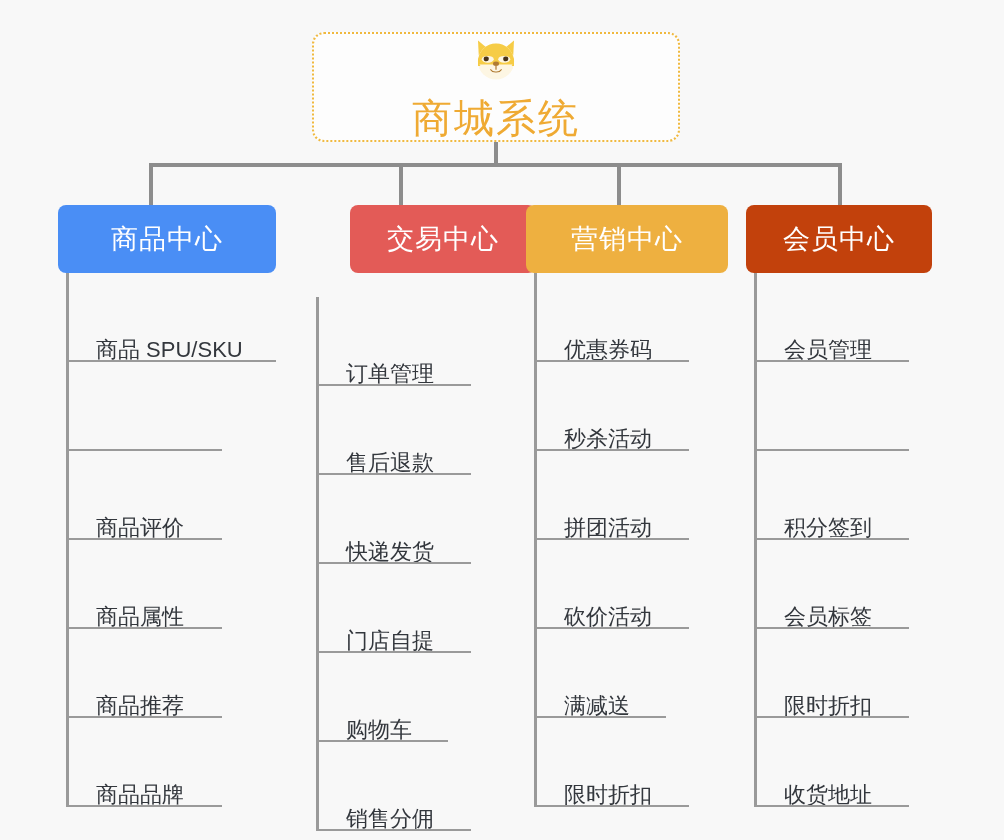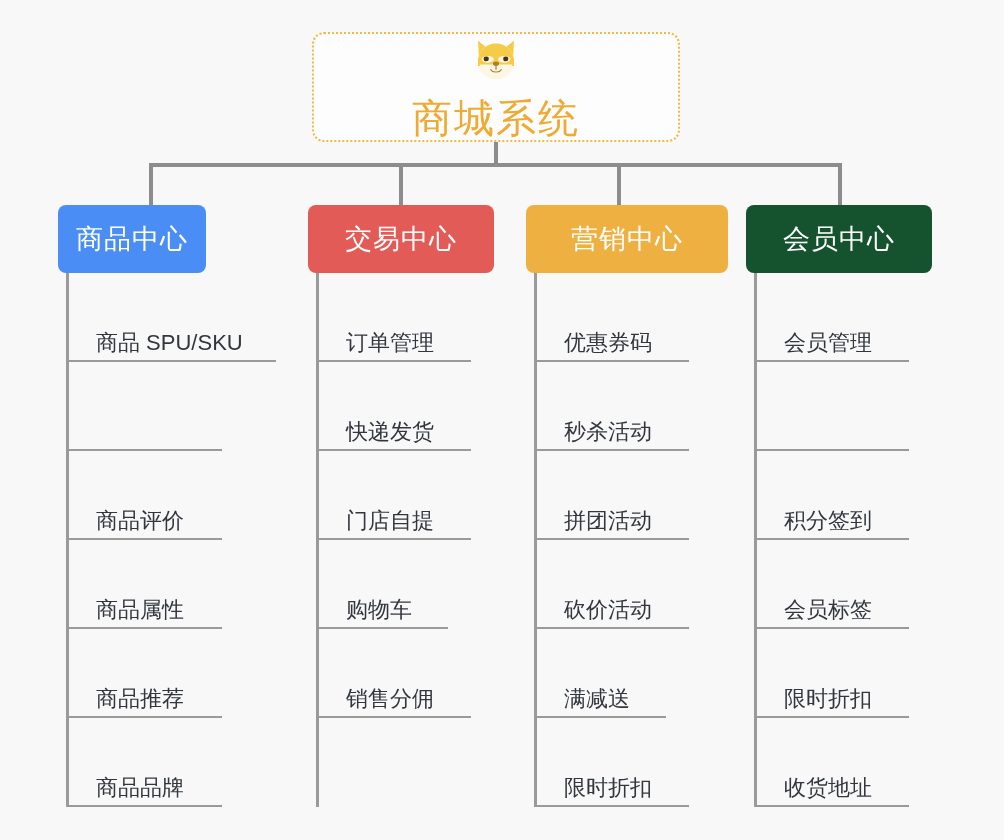--- a/index.html
+++ b/index.html
@@ -98,21 +98,21 @@
     position: absolute;
     left: 8px;
     bottom: 0;
     height: 2px;
     background: #9a9a9a;
   }
   .leaf-label {
     font-size: 22px;
     color: #33373d;
     padding-left: 38px;
-    padding-bottom: 7px;
+    padding-bottom: 0;
     line-height: 1.1;
     white-space: nowrap;
   }
 </style>
 </head>
 <body>
 
 <div id="canvas">
 
   <div class="root-node">
@@ -138,21 +138,21 @@
   <div class="conn conn-v" style="left:494px; top:142px; height:23px;"></div>
 
   <div class="conn conn-h" style="left:149px; top:163px; width:693px;"></div>
 
   <div class="conn conn-v" style="left:149px; top:163px; height:44px;"></div>
   <div class="conn conn-v" style="left:399px; top:163px; height:44px;"></div>
   <div class="conn conn-v" style="left:617px; top:163px; height:44px;"></div>
   <div class="conn conn-v" style="left:838px; top:163px; height:44px;"></div>
 
   <div class="column" style="left:58px; width:186px;">
-    <div class="cat-header" style="background:#4a8ef5; width:148px;">
+    <div class="cat-header" style="background:#4a8ef5; width:218px;">
       <span>商品中心</span>
     </div>
     <div class="leaf-area" style="height:534px;">
       <div class="spine" style="height:534px;"></div>
       <div class="leaf">
         <span class="leaf-label">商品 SPU/SKU</span>
         <span class="leaf-line" style="width:210px;"></span>
       </div>
       <div class="leaf">
         <span class="leaf-line" style="width:156px;"></span>
@@ -170,27 +170,31 @@
         <span class="leaf-line" style="width:156px;"></span>
       </div>
       <div class="leaf">
         <span class="leaf-label">商品品牌</span>
         <span class="leaf-line" style="width:156px;"></span>
       </div>
     </div>
   </div>
 
   <div class="column" style="left:308px; width:186px;">
-    <div class="cat-header" style="background:#e35b57; width:186px;">
+    <div class="cat-header" style="background:#e35b57; width:186px;margin-left:42px;">
       <span>交易中心</span>
     </div>
-    <div class="leaf-area" style="height:534px;">
+    <div class="leaf-area" style="height:534px;margin-top:24px;">
       <div class="spine" style="height:534px;"></div>
       <div class="leaf">
         <span class="leaf-label">订单管理</span>
+        <span class="leaf-line" style="width:155px;"></span>
+      </div>
+      <div class="leaf">
+        <span class="leaf-label">售后退款</span>
         <span class="leaf-line" style="width:155px;"></span>
       </div>
       <div class="leaf">
         <span class="leaf-label">快递发货</span>
         <span class="leaf-line" style="width:155px;"></span>
       </div>
       <div class="leaf">
         <span class="leaf-label">门店自提</span>
         <span class="leaf-line" style="width:155px;"></span>
       </div>
@@ -232,21 +236,21 @@
         <span class="leaf-line" style="width:132px;"></span>
       </div>
       <div class="leaf">
         <span class="leaf-label">限时折扣</span>
         <span class="leaf-line" style="width:155px;"></span>
       </div>
     </div>
   </div>
 
   <div class="column" style="left:746px; width:186px;">
-    <div class="cat-header" style="background:#14532d; width:186px;">
+    <div class="cat-header" style="background:#c2410c; width:186px;">
       <span>会员中心</span>
     </div>
     <div class="leaf-area" style="height:398px;">
       <div class="spine" style="height:534px;"></div>
       <div class="leaf">
         <span class="leaf-label">会员管理</span>
         <span class="leaf-line" style="width:155px;"></span>
       </div>
       <div class="leaf">
         <span class="leaf-line" style="width:155px;"></span>

